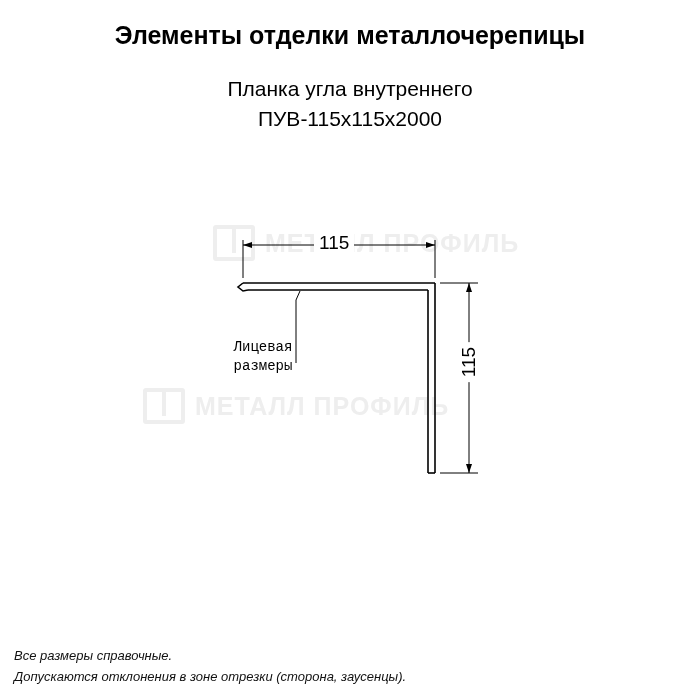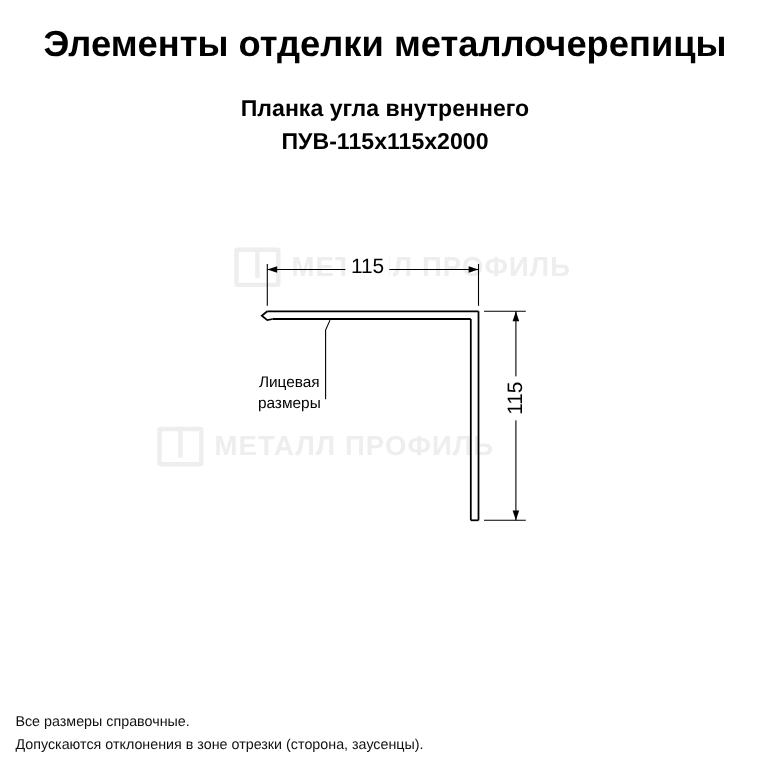--- a/index.html
+++ b/index.html
@@ -23,38 +23,38 @@
 
   
   .title-block {
     position: absolute;
     top: 20px;
     left: 0;
     width: 700px;
     text-align: center;
   }
   .main-title {
-    font-size: 33px;
+    font-size: 25px;
     font-weight: bold;
     letter-spacing: 0px;
     line-height: 1.2;
     color: #000000;
     margin: 0;
   }
   .sub-title {
     font-size: 21px;
-    font-weight: bold;
+    font-weight: normal;
     color: #000000;
     margin: 0;
     margin-top: 26px;
     line-height: 1.25;
   }
   .sub-title-2 {
     font-size: 21px;
-    font-weight: bold;
+    font-weight: normal;
     color: #000000;
     margin: 0;
     margin-top: 4px;
     line-height: 1.25;
   }
 
   
   .watermark {
     position: absolute;
     color: #eeeeee;
@@ -120,30 +120,32 @@
   
   .callout {
     position: absolute;
     left: 222px;
     top: 338px;
     width: 82px;
     text-align: center;
     font-size: 14px;
     line-height: 1.35;
     color: #000000;
+    font-family: Liberation Mono, monospace;
   }
 
   
   .footer {
     position: absolute;
     left: 14px;
     bottom: 12px;
     font-size: 13px;
     line-height: 1.6;
     color: #111111;
+    font-style: italic;
   }
   .footer div { white-space: nowrap; }
 </style>
 </head>
 <body>
 
 <div class="page">
 
   <div class="title-block">
     <h1 class="main-title">Элементы отделки металлочерепицы</h1>

